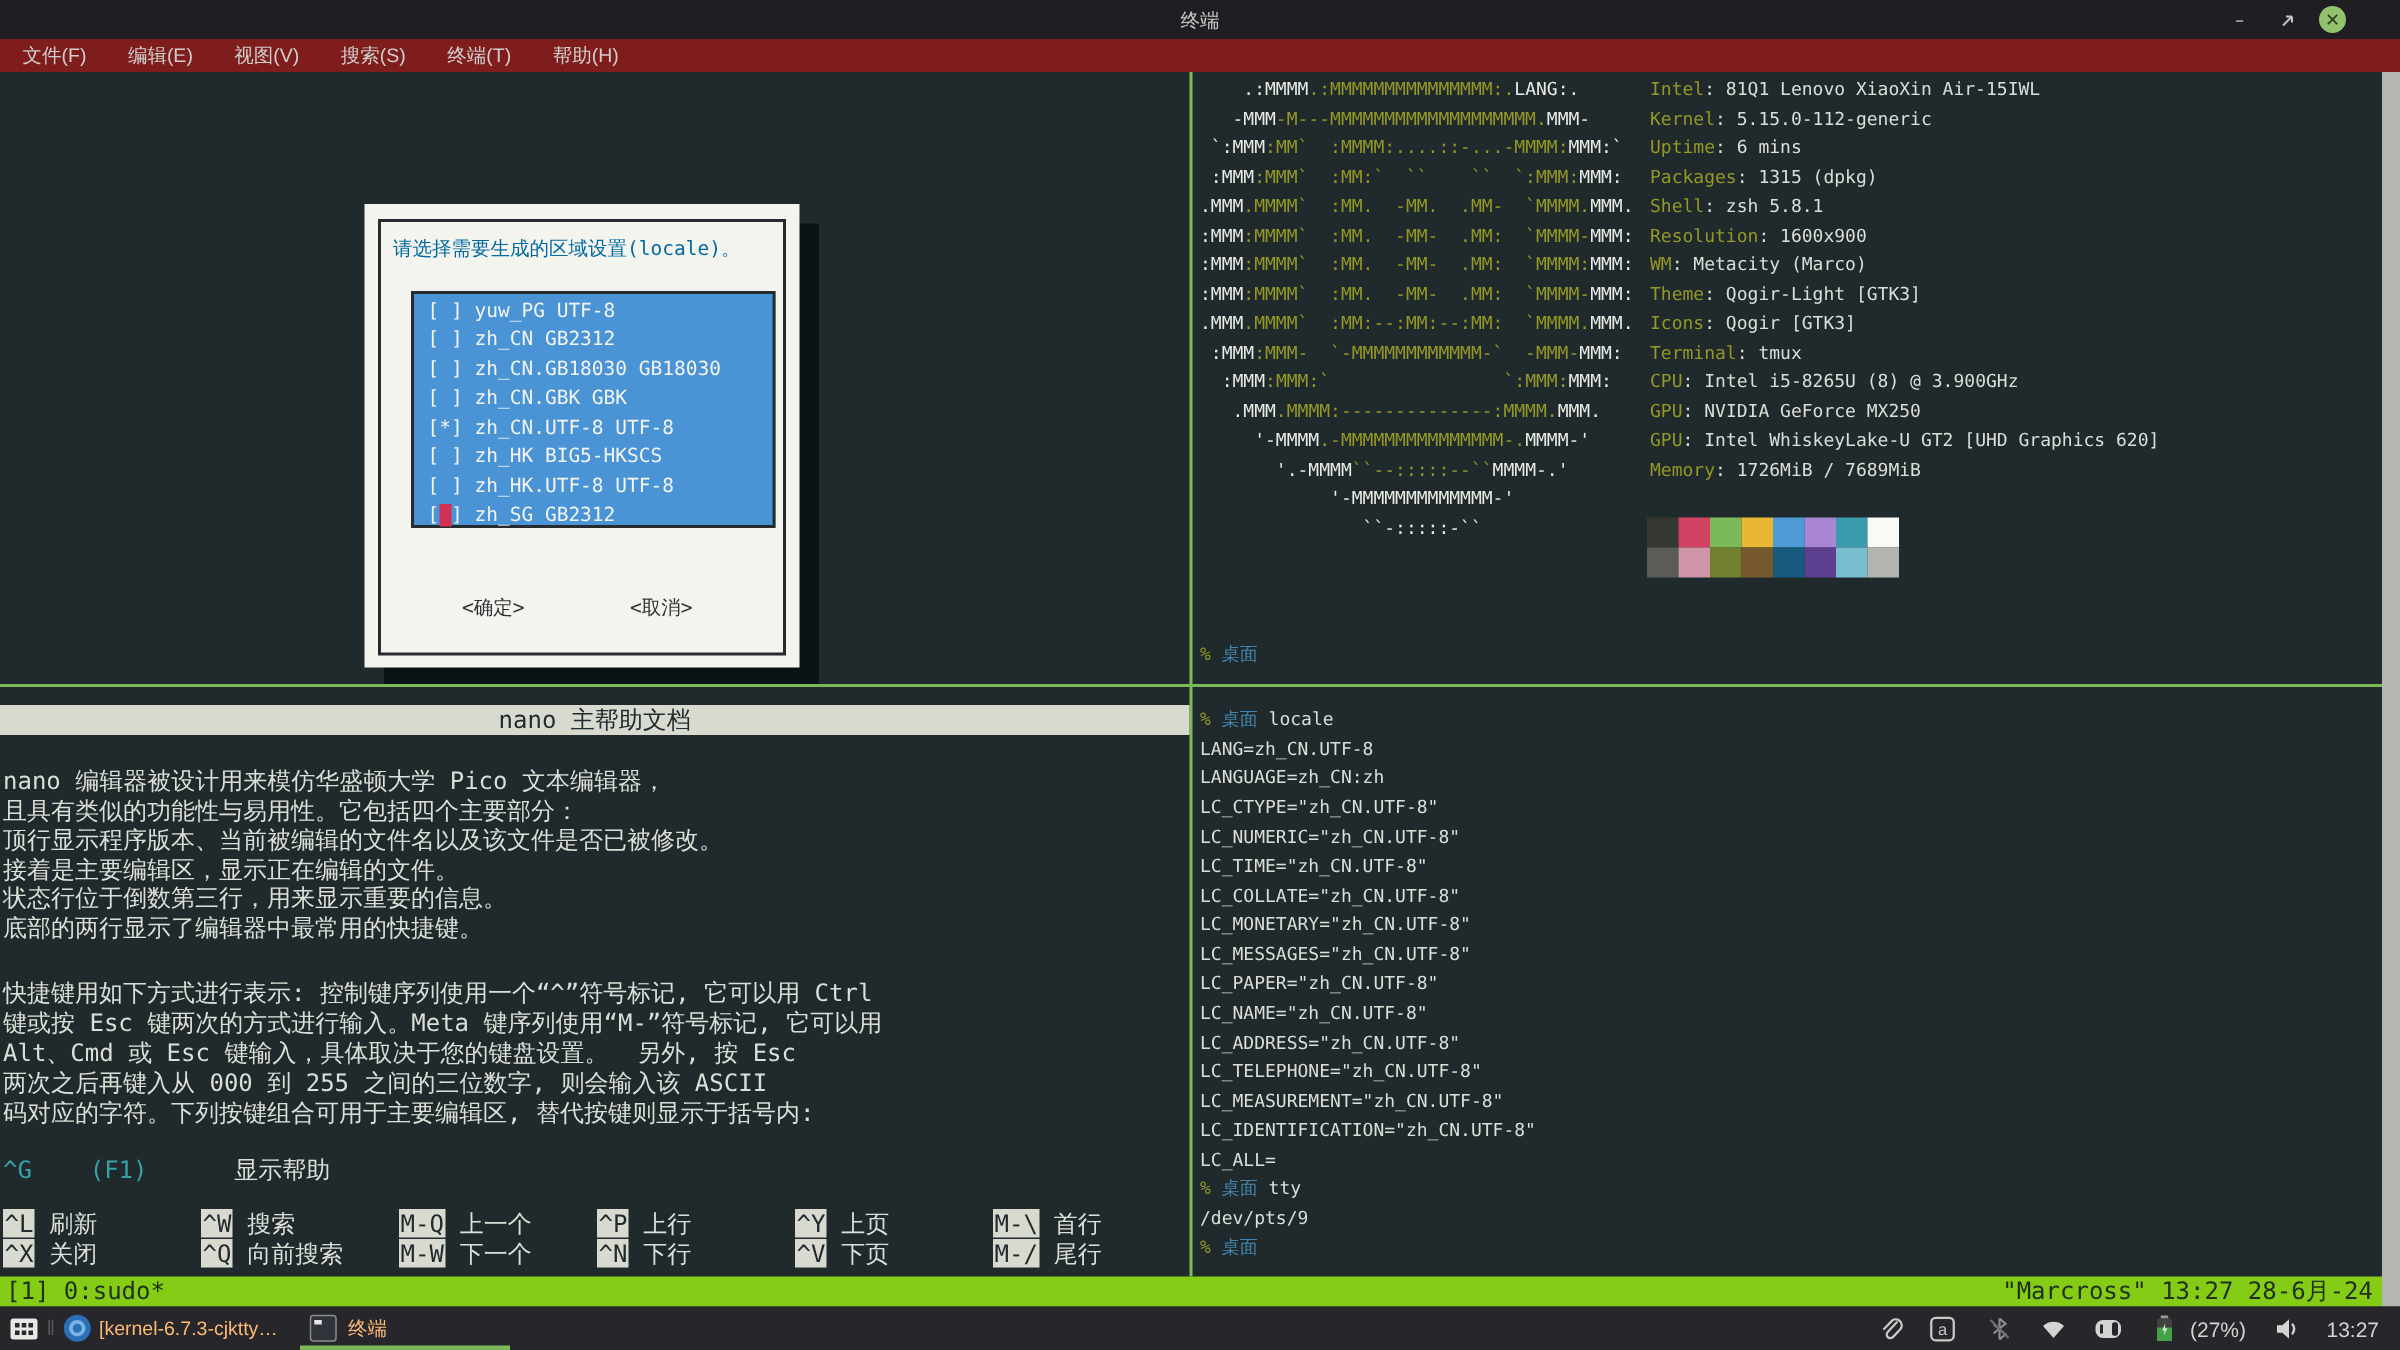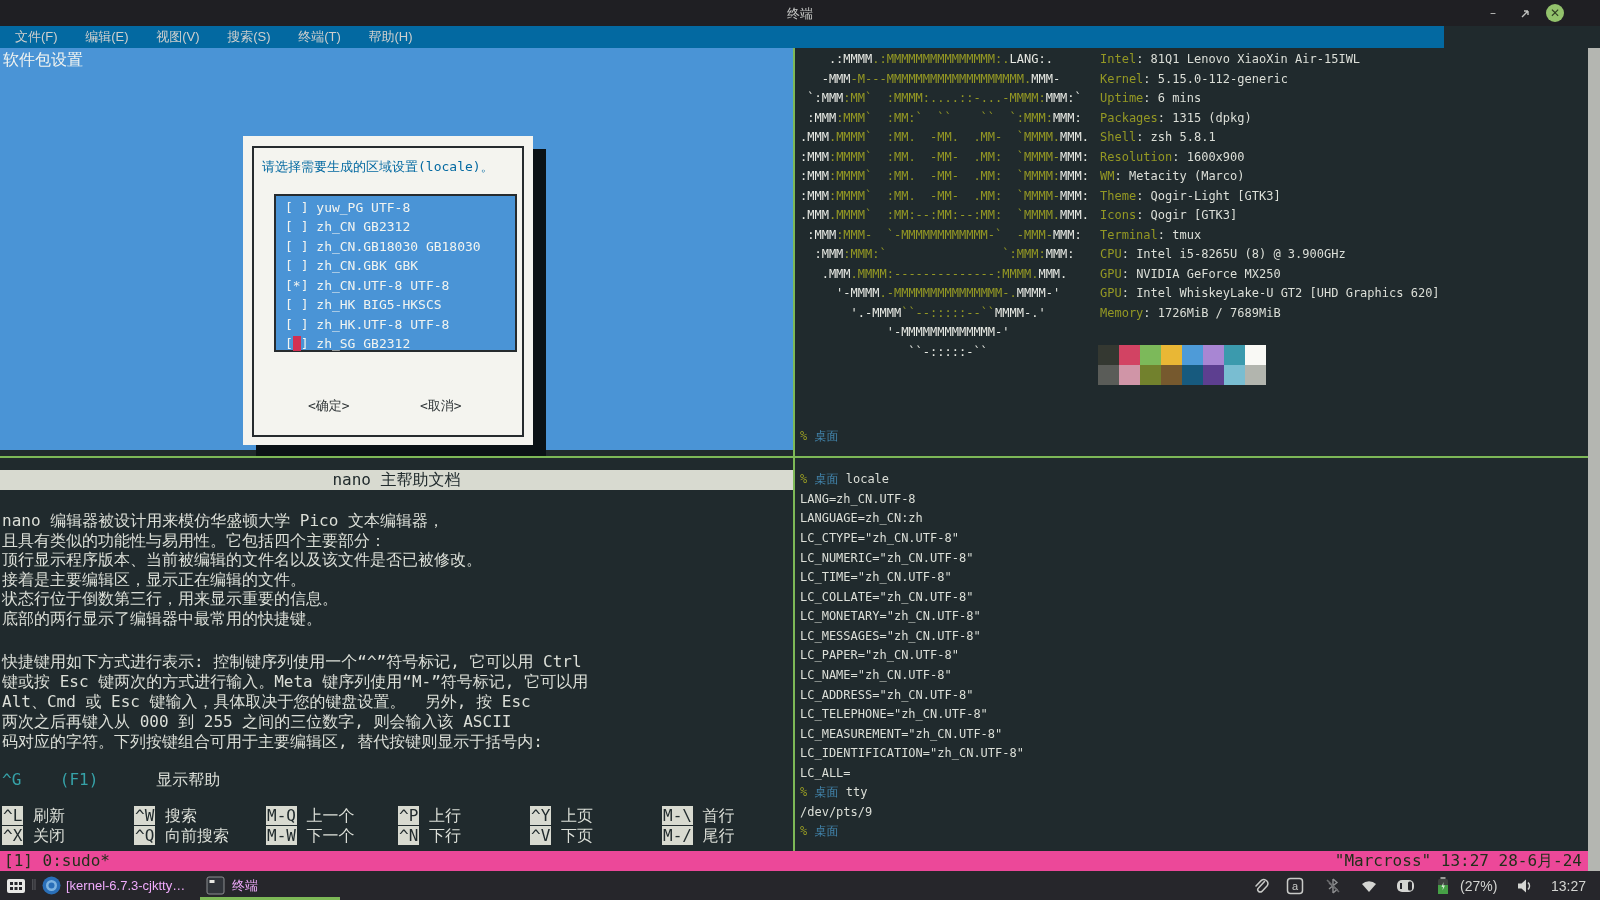--- a/index.html
+++ b/index.html
@@ -5,21 +5,21 @@
   html,body{margin:0;padding:0;background:#000;}
   #screen{position:relative;width:1600px;height:900px;overflow:hidden;background:#202a2d;
           font-family:"DejaVu Sans Mono",monospace;}
   
   .titlebar{position:absolute;left:0;top:0;width:1600px;height:26px;background:#1f1f23;}
   .win-title{position:absolute;left:0;right:0;top:5px;text-align:center;color:#c6c7c5;
              font:13px "Liberation Sans",sans-serif;}
   .wbtn{position:absolute;top:4px;width:18px;height:18px;display:flex;align-items:center;
         justify-content:center;color:#c2c3c1;font:12px "DejaVu Sans",sans-serif;cursor:default;}
   .wbtn.close{background:#93c26c;border-radius:50%;color:#2f3c22;font-weight:bold;}
-  .menubar{position:absolute;left:0;top:26px;width:1444px;height:22px;background:#0369a1;}
+  .menubar{position:absolute;left:0;top:26px;width:1600px;height:22px;background:#7f1d1d;}
   .menu-item{display:inline-block;margin:0 9px;color:#cfcfcd;font:13px/22px "Liberation Sans",sans-serif;}
   .menubar .wrap{padding-left:6px;}
   
   .term{position:absolute;left:0;top:48px;width:1600px;height:823px;background:#202a2d;}
   .pane-blue{position:absolute;left:0;top:0;width:793px;height:402px;background:#4a94d6;}
   .vline{position:absolute;left:793px;top:0;width:2px;height:803px;background:#7db857;}
   .hline{position:absolute;left:0;top:408px;width:1588px;height:2px;background:#7db857;}
   .scrollbar{position:absolute;left:1588px;top:0;width:12px;height:823px;background:#b4b6b1;}
   .row{position:absolute;white-space:pre;color:#dcdfd8;}
   .m12{font:12px/19.5px "DejaVu Sans Mono",monospace;}
@@ -43,26 +43,26 @@
   .aw{color:#e8eae4;}
   .ao{color:#949824;}
   .lab{color:#949824;}
   .lab::after{content:": ";color:#dcdfd8;}
   .sw{position:absolute;width:21px;height:20px;}
   
   .nano-title{position:absolute;left:0;top:422px;width:793px;height:20px;background:#d8dad0;
               color:#212b2d;text-align:center;font:16px/20px "DejaVu Sans Mono",monospace;}
   .nkey{background:#d8dad0;color:#212b2d;padding:0 1px;}
   
-  .tmuxbar{position:absolute;left:0;top:803px;width:1588px;height:20px;background:#ec4899;color:#20301a;}
+  .tmuxbar{position:absolute;left:0;top:803px;width:1588px;height:20px;background:#84cc16;color:#20301a;}
   .tmuxbar .l{position:absolute;left:4px;top:0;font:16px/20px "DejaVu Sans Mono",monospace;white-space:pre;}
   .tmuxbar .r{position:absolute;right:6px;top:0;font:16px/20px "DejaVu Sans Mono",monospace;white-space:pre;}
   
   .taskbar{position:absolute;left:0;top:871px;width:1600px;height:29px;background:#26262b;}
-  .tb-label{position:absolute;top:6px;color:#f0abfc;font:13px/18px "Liberation Sans",sans-serif;white-space:nowrap;}
+  .tb-label{position:absolute;top:6px;color:#fdba74;font:13px/18px "Liberation Sans",sans-serif;white-space:nowrap;}
   .tb-sep{position:absolute;left:31px;top:6px;color:#55565a;font:14px "Liberation Sans",sans-serif;}
   .active-underline{position:absolute;left:200px;top:897px;width:140px;height:3px;background:#7db857;}
   .tray-text{position:absolute;top:7px;color:#d4d5d2;font:14px "Liberation Sans",sans-serif;}
   .icon{position:absolute;}
 </style>
 </head>
 <body>
 
 <div id="screen">
 
@@ -83,23 +83,20 @@
       <span class="menu-item">编辑(E)</span>
       <span class="menu-item">视图(V)</span>
       <span class="menu-item">搜索(S)</span>
       <span class="menu-item">终端(T)</span>
       <span class="menu-item">帮助(H)</span>
     </div>
   </div>
 
   <div class="term">
 
-    <div class="pane-blue">
-      <div class="scr-title m16">软件包设置</div>
-    </div>
     <div class="dshadow"></div>
     <div class="dialog">
       <div class="dborder"></div>
       <div class="dprompt">请选择需要生成的区域设置(locale)。</div>
       <div class="listbox">
         <div class="litem" style="top:2px">[ ] yuw_PG UTF-8</div>
         <div class="litem" style="top:21px">[ ] zh_CN GB2312</div>
         <div class="litem" style="top:41px">[ ] zh_CN.GB18030 GB18030</div>
         <div class="litem" style="top:60px">[ ] zh_CN.GBK GBK</div>
         <div class="litem" style="top:80px">[*] zh_CN.UTF-8 UTF-8</div>

